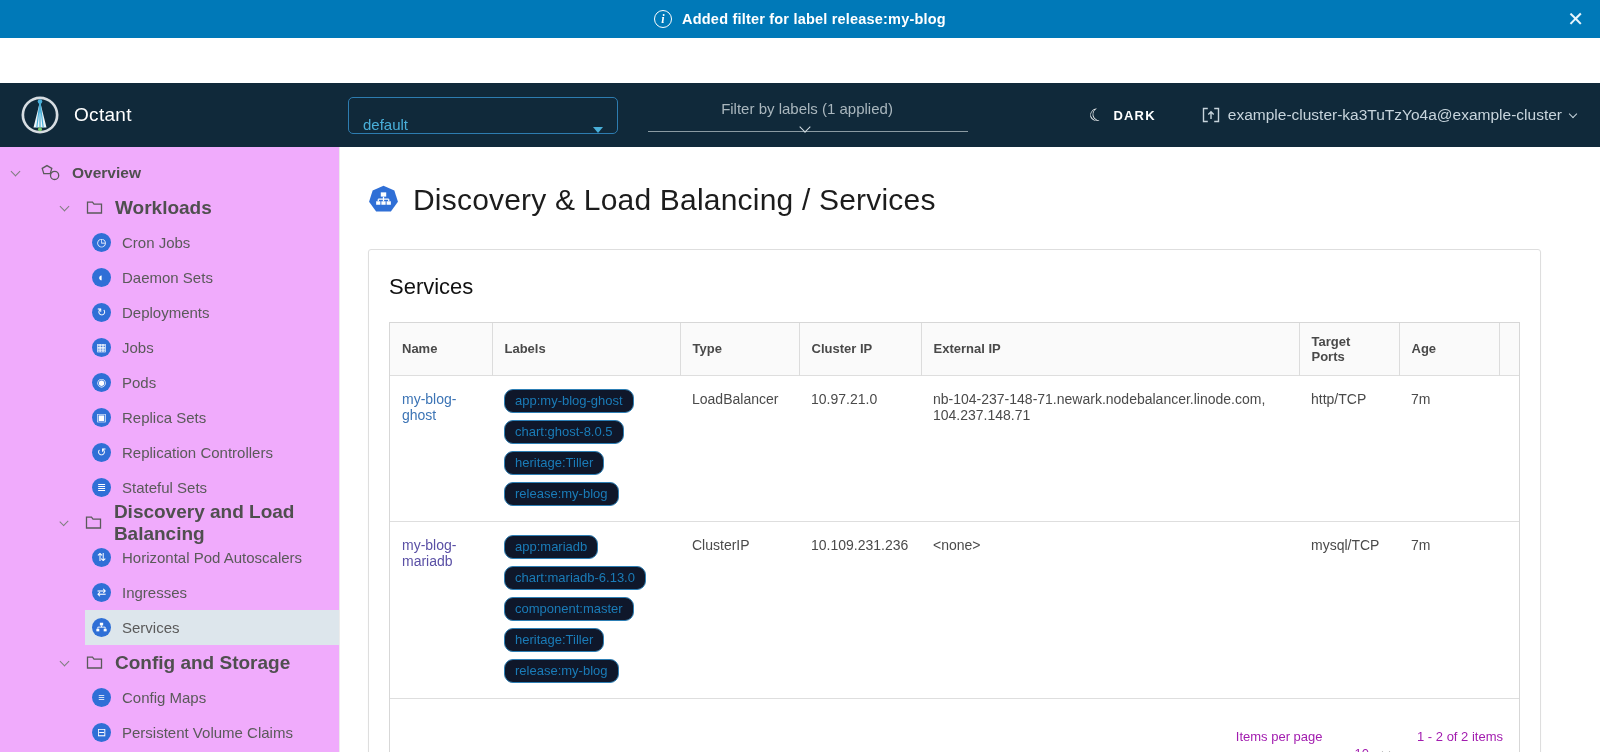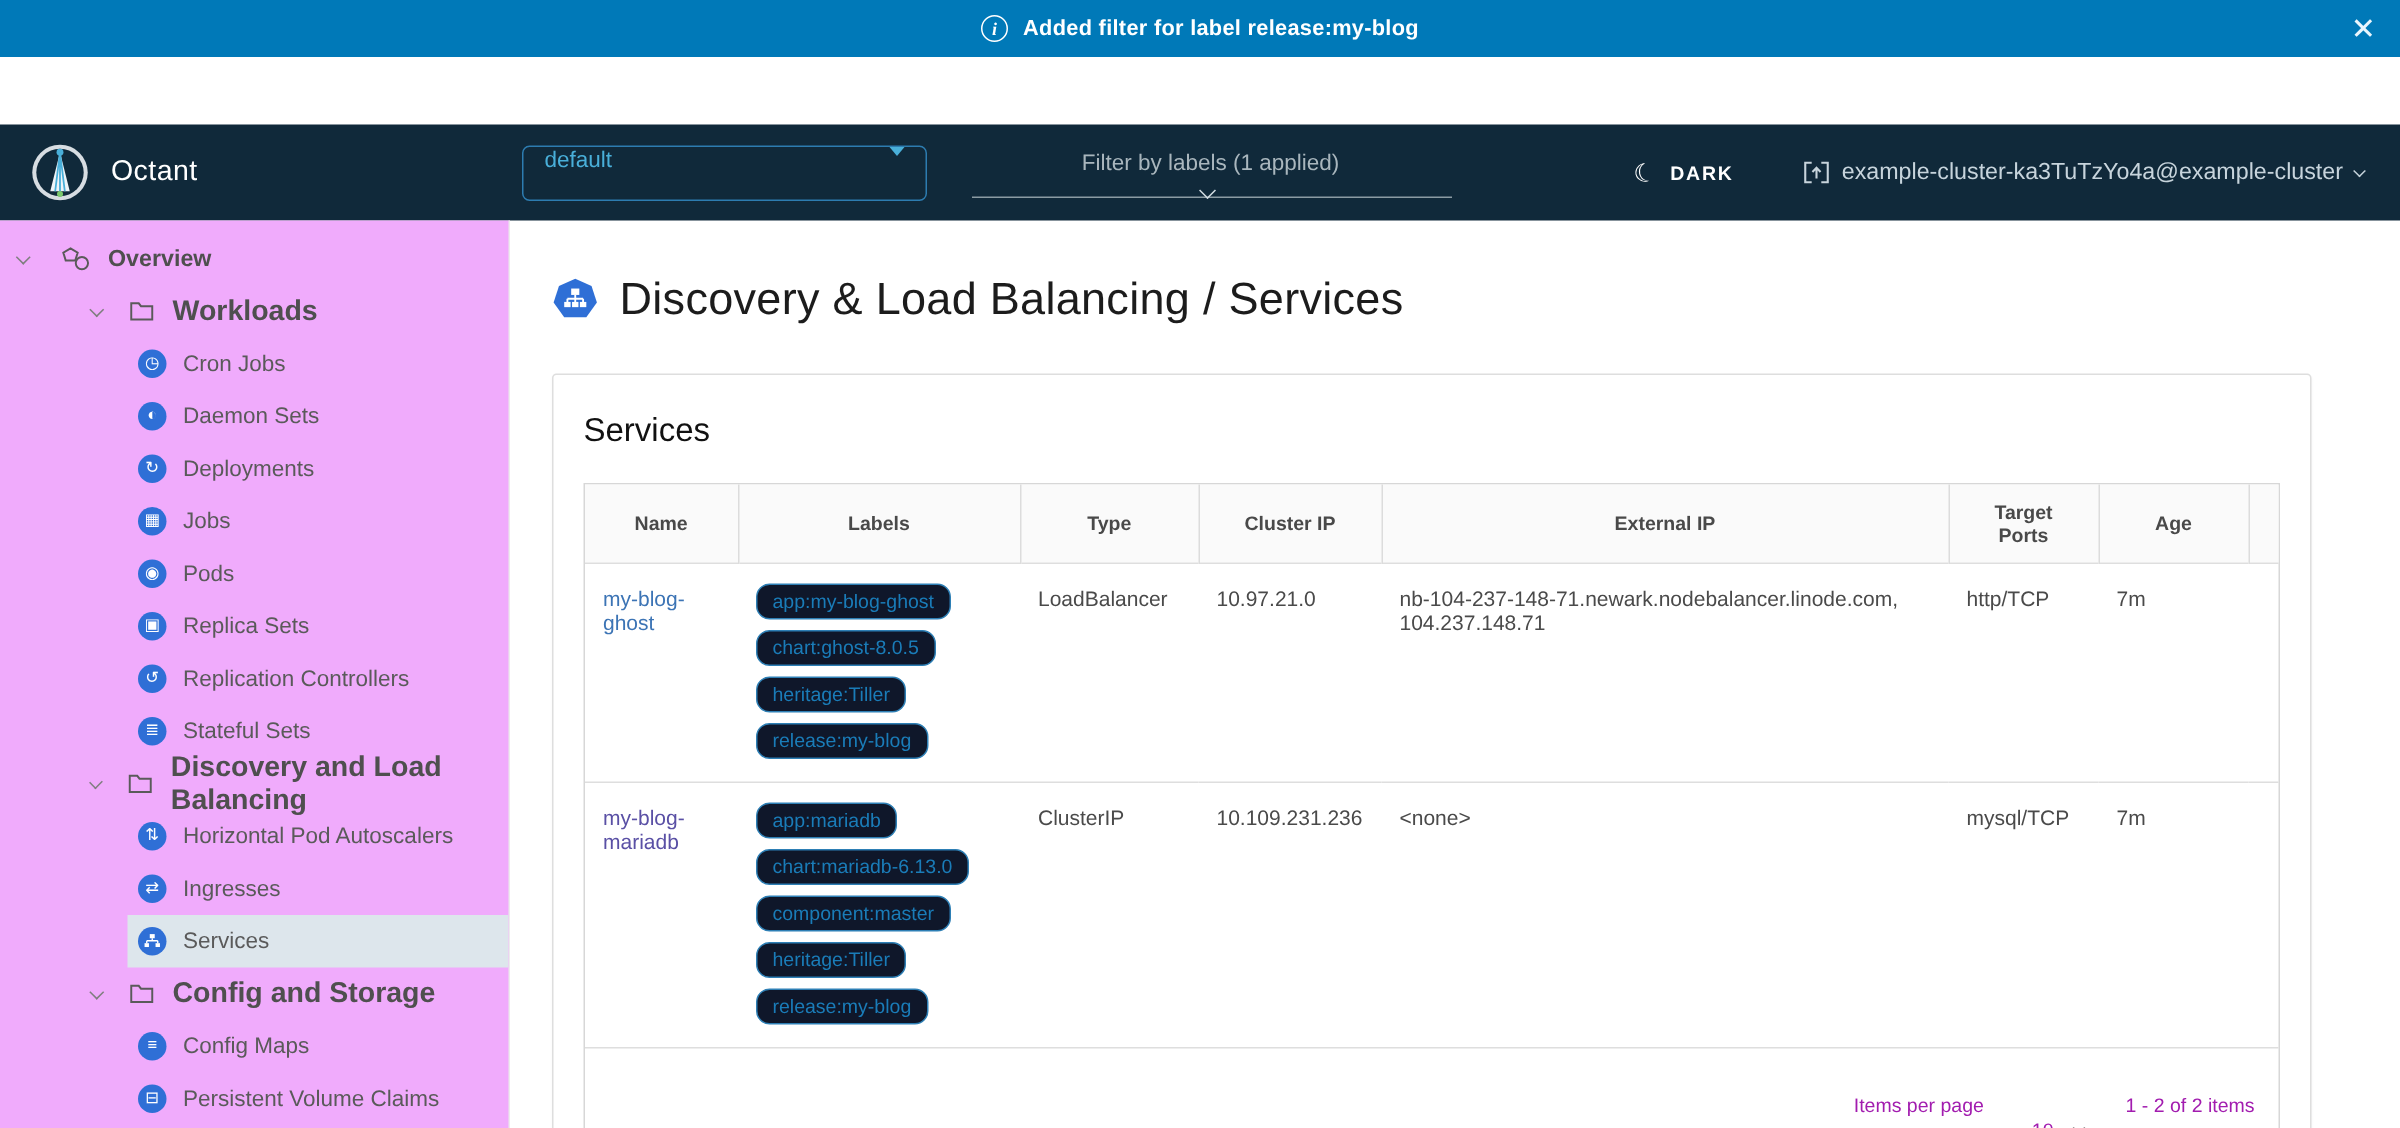--- a/index.html
+++ b/index.html
@@ -14,21 +14,21 @@
     display:flex; align-items:center; justify-content:center; font-size:12px; font-weight:700;
     font-family:"Liberation Serif", serif; font-style:italic; }
   .banner-close { position:absolute; right:16px; top:0; height:38px; display:flex; align-items:center;
     font-size:20px; color:#eaf6fd; cursor:pointer; font-weight:400; }
 
   
   .app-header { height:64px; background:#10293a; display:flex; align-items:center; padding:0 24px 0 20px;margin-top:45px; }
   .logo-area { display:flex; align-items:center; gap:14px; width:328px; }
   .app-title { color:#fff; font-size:19px; letter-spacing:.3px; }
   .ns-select { width:270px; height:37px; border:1px solid #2d7cb0; border-radius:5px; display:flex;
-    align-items:flex-start; justify-content:space-between; padding:0 14px; color:#49afd9; font-size:15px; cursor:pointer; }
+    align-items:flex-end; justify-content:space-between; padding:0 14px; color:#49afd9; font-size:15px; cursor:pointer; }
   .ns-caret { width:0; height:0; border-left:5px solid transparent; border-right:5px solid transparent;
     border-top:6px solid #49afd9; }
   .label-filter { margin-left:30px; width:320px; height:34px; display:flex; align-items:center;
     justify-content:space-between; border-bottom:1px solid #8b9ba3; padding:2px 4px 0 2px;
     color:#a9b6bd; font-size:15px; cursor:pointer;flex-direction:column; }
   .chev { display:inline-block; width:7px; height:7px; border-right:1.7px solid #7e7e7e;
     border-bottom:1.7px solid #7e7e7e; transform:rotate(45deg); }
   .chev.white { border-color:#d4dee4; width:8px; height:8px; margin-top:4px; margin-right:4px; }
   .hdr-spacer { flex:1; }
   .theme-toggle { display:flex; align-items:center; gap:8px; color:#fff; font-size:13px; font-weight:700;
@@ -55,21 +55,21 @@
   .outline-ic { flex:none; display:flex; }
 
   
   .page-title { display:flex; align-items:center; gap:14px; margin-bottom:32px; }
   .page-title h1 { font-size:30px; font-weight:400; color:#1c1c1c; letter-spacing:.2px; }
   .card { border:1px solid #dedede; border-radius:3px; background:#fff; padding:20px 20px 14px; box-shadow:0 1px 2px rgba(0,0,0,.04); }
   .card h2 { font-size:22px; font-weight:400; color:#111; margin:4px 0 22px; }
   .table-wrap { border:1px solid #d7d7d7; }
   table { width:100%; border-collapse:collapse; table-layout:fixed; }
   thead tr { background:#fafafa; }
-  th { font-size:13px; font-weight:700; color:#494949; text-align:center; padding:9px 12px; height:52px;
+  th { font-size:13px; font-weight:700; color:#494949; text-align:left; padding:9px 12px; height:52px;
     vertical-align:middle; border-left:1px solid #dcdcdc; }
   th:first-child { border-left:none; }
   td { font-size:14px; color:#4a4a4a; vertical-align:top; padding:15px 12px; border-top:1px solid #dedede;margin-top:46px; }
   a.res-link { color:#3c74b5; text-decoration:none; cursor:pointer; }
   a.res-link.visited { color:#5a50a5; }
   .chip-stack { display:flex; flex-direction:column; align-items:flex-start; gap:7px; margin-top:-2px; }
   .chip { border:1px solid #2d7fb5; color:#1a7cb8; border-radius:9px; padding:3px 10px 4px;
     font-size:13px; white-space:nowrap; cursor:pointer; background:#0f172a; }
   .table-footer { border-top:1px solid #dedede; display:flex; align-items:center; justify-content:flex-end;
     gap:26px; padding:10px 16px 12px; font-size:13px; color:#a21caf; }

